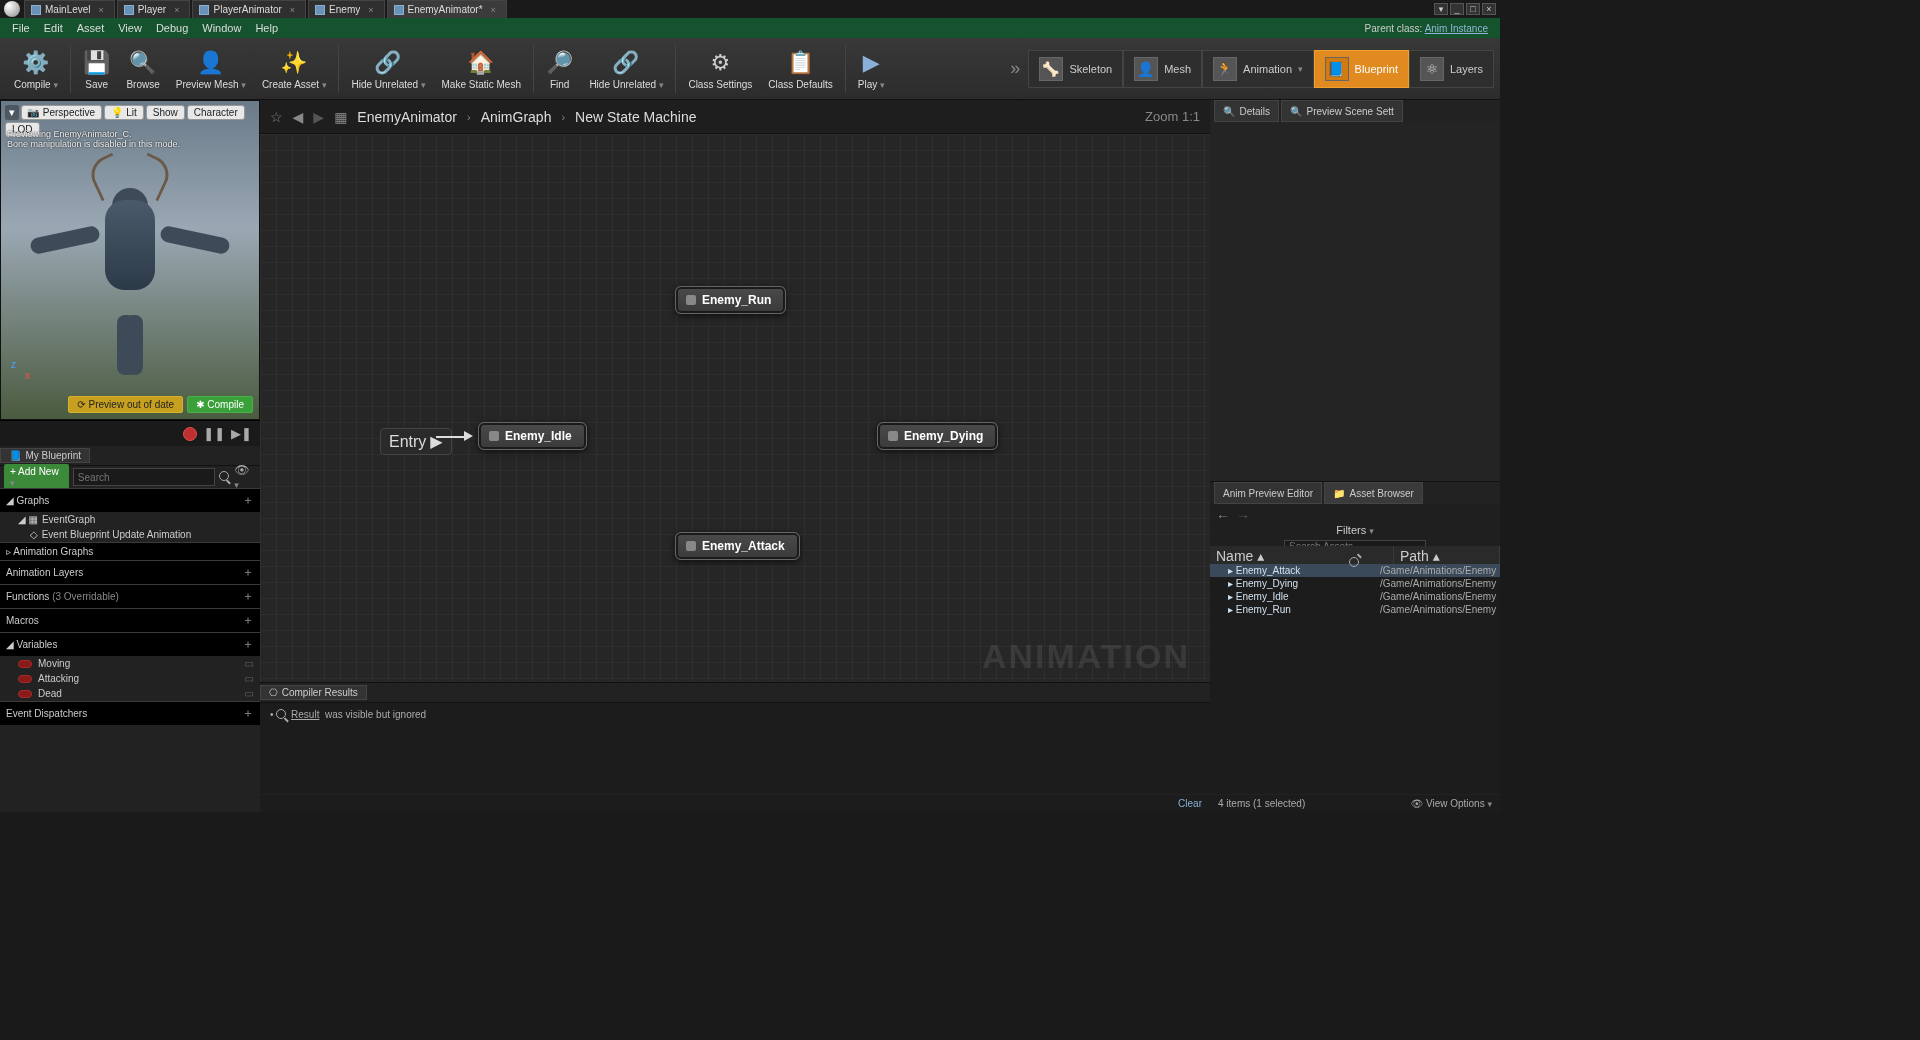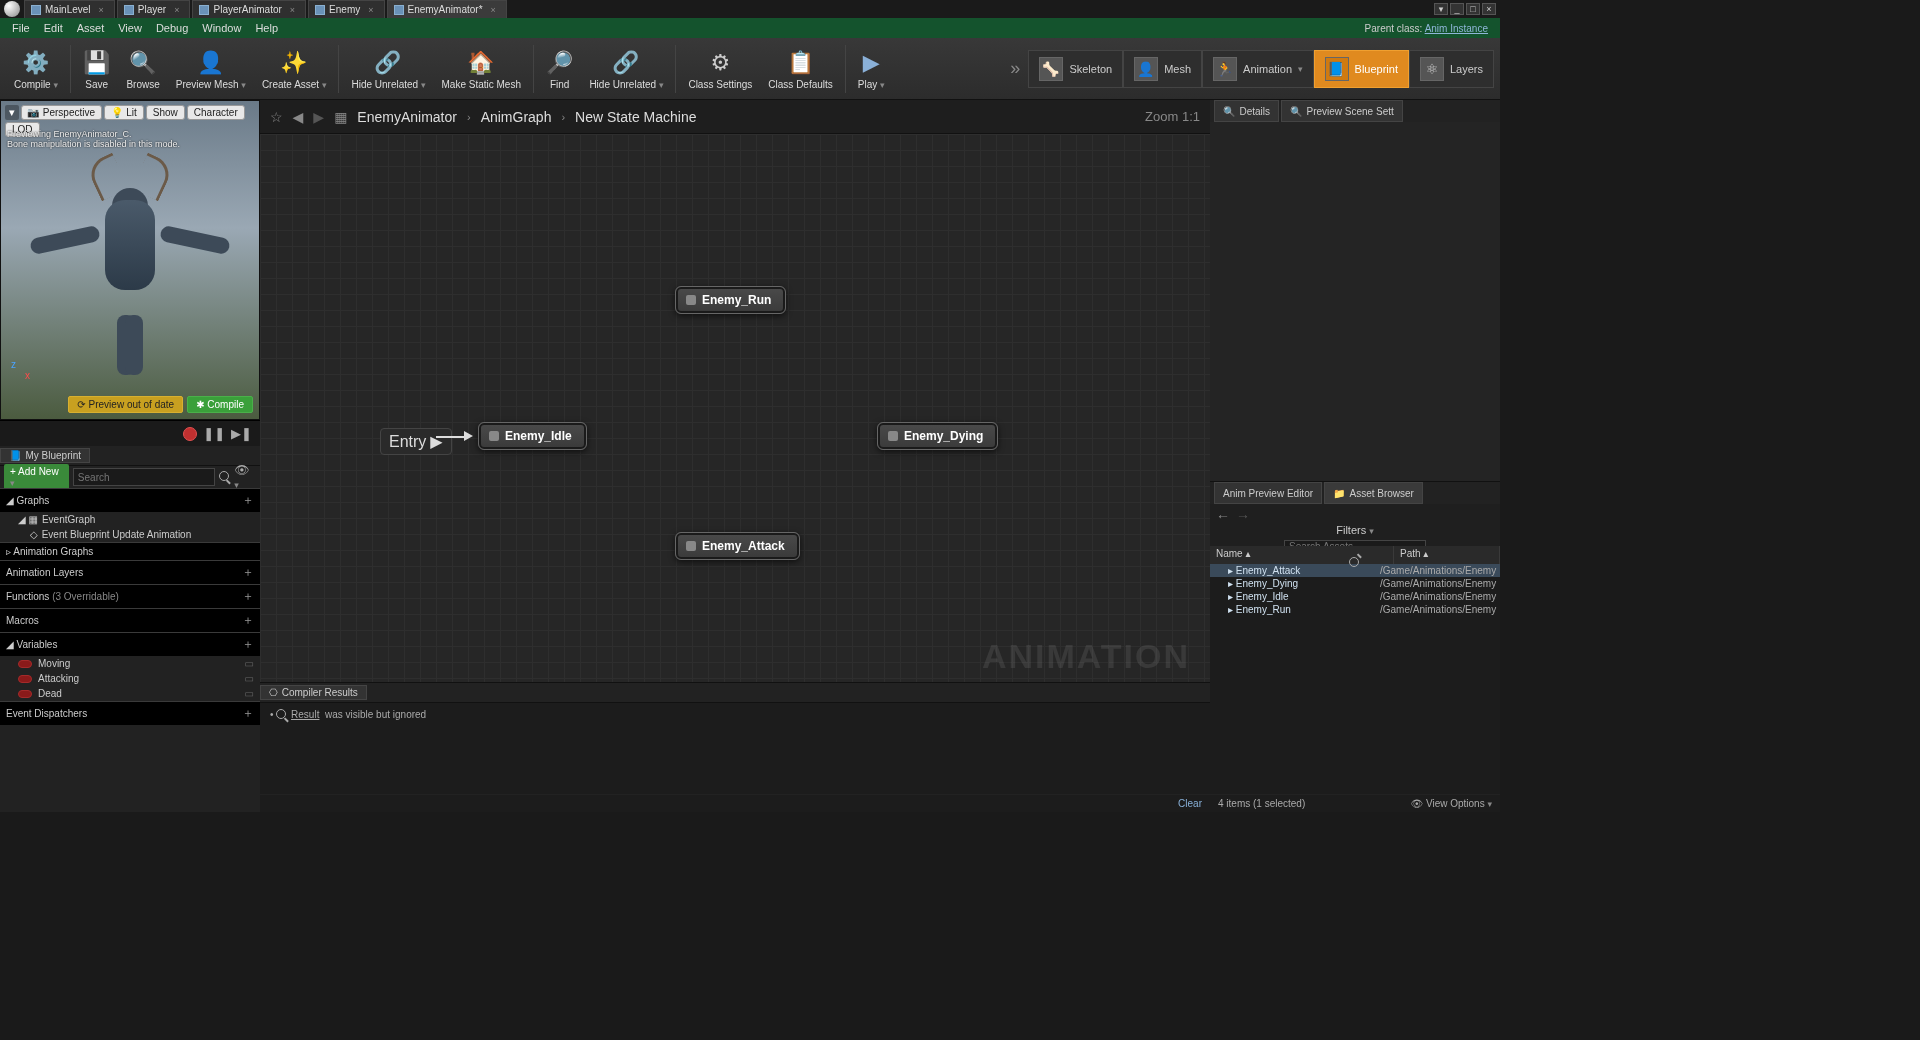--- a/index.html
+++ b/index.html
@@ -85,21 +85,21 @@
 
 .compiler { height:130px; border-top:1px solid #111; display:flex; flex-direction:column; }
 .comp-body { flex:1; background:#1c1c1c; padding:6px 10px; font-size:10px; color:#aaa; overflow:auto; }
 .comp-foot { height:18px; background:#1c1c1c; display:flex; justify-content:flex-end; align-items:center; padding:0 8px; font-size:10px; color:#88b0d8; cursor:pointer; border-top:1px solid #222; }
 
 .rightcol { width:290px; background:#1f1f1f; display:flex; flex-direction:column; }
 .rtabs { height:22px; background:#222; display:flex; gap:2px; padding-left:4px; }
 .r-empty { flex:0 0 360px; background:#242424; border-bottom:1px solid #111; }
 .ab-nav { height:20px; display:flex; align-items:center; gap:6px; padding:0 6px; }
 .ab-filter { height:22px; display:flex; align-items:center; gap:4px; padding:0 6px;flex-direction:column; }
-.ab-cols { height:18px; background:#2a2a2a; display:flex; font-size:10px; }
+.ab-cols { height:18px; background:#2a2a2a; display:flex; font-size:14px; }
 .ab-col { padding:2px 6px; border-right:1px solid #3a3a3a; }
 .ab-list { flex:1; background:#1c1c1c; overflow:auto; }
 .ab-row { display:flex; font-size:10px; padding:1px 0; cursor:pointer; }
 .ab-row.sel { background:#3a4a5a; }
 .ab-row .nm { width:170px; padding-left:18px; color:#cfe0ef; overflow:hidden; text-overflow:ellipsis; white-space:nowrap; }
 .ab-row .pt { flex:1; color:#aaa; overflow:hidden; text-overflow:ellipsis; white-space:nowrap; }
 .ab-foot { height:18px; background:#1c1c1c; display:flex; justify-content:space-between; align-items:center; padding:0 8px; font-size:10px; color:#aaa; border-top:1px solid #222; }
 .drop { font-size:9px; color:#888; }
 .ulogo { width:16px; height:16px; border-radius:50%; background:radial-gradient(circle at 30% 30%,#fff,#888); display:inline-block; }
 .docic { width:10px; height:10px; background:#6a92b8; border:1px solid #8ab0d0; display:inline-block; }

